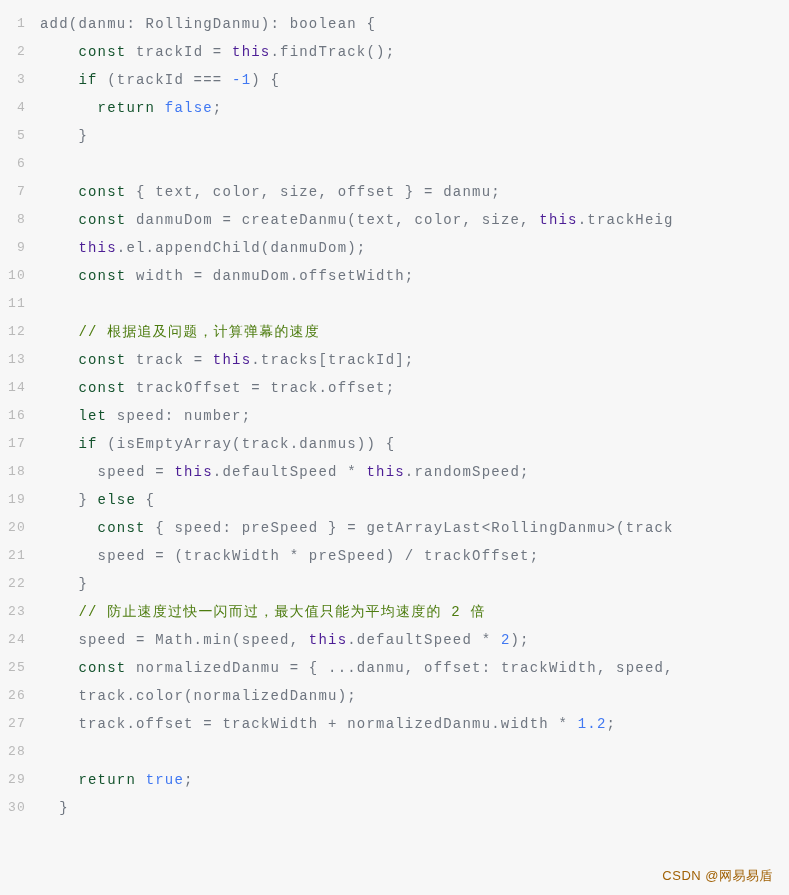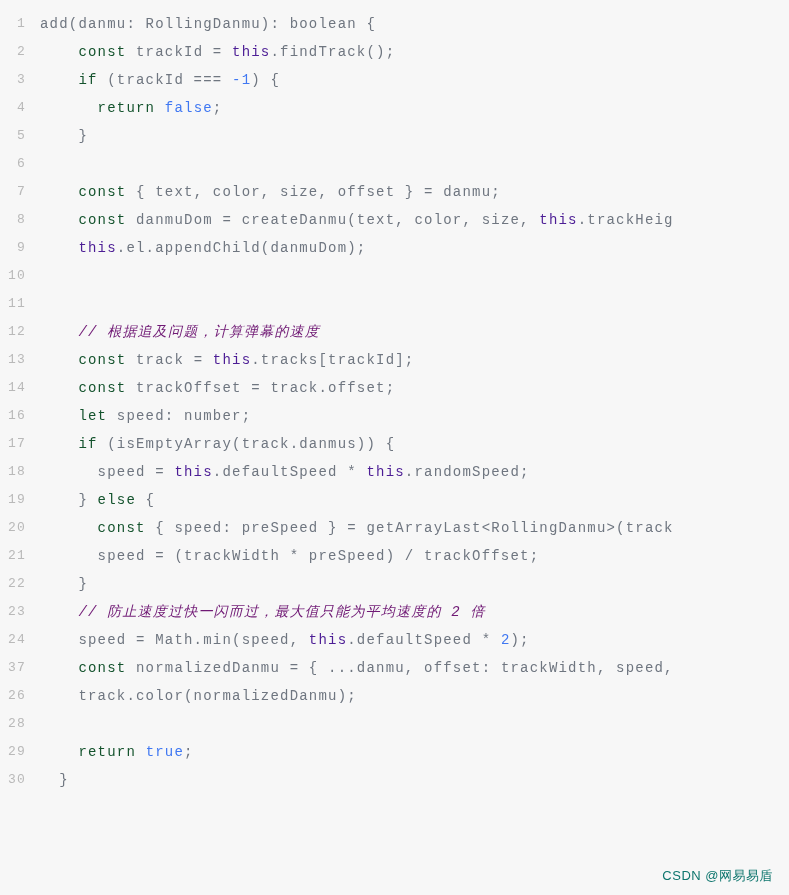--- a/index.html
+++ b/index.html
@@ -31,27 +31,27 @@
     flex-shrink: 0;
     font-size: 13px;
   }
   .code {
     white-space: pre;
     color: #5c6370;
   }
   .kw    { color: #14532d; }   
   .num   { color: #4078f2; }
   .this  { color: #4c1d95; }   
-  .cmt   { color: #701a75; font-style: italic; }
+  .cmt   { color: #4d7c0f; }
   .plain { color: #6f7680; }
   .watermark {
     position: absolute;
     right: 16px;
     bottom: 10px;
-    color: #0f766e;
+    color: #a16207;
     font-size: 13px;
     font-family: -apple-system, "Helvetica Neue", Arial, sans-serif;
     letter-spacing: 0.5px;
   }
 </style>
 </head>
 <body>
 
 <div class="code-block" id="code-container">
     <div class="line">
@@ -85,20 +85,21 @@
     <div class="line">
       <span class="lineno">8</span>
       <span class="code"><span class="plain">    </span><span class="kw">const</span><span class="plain"> danmuDom = createDanmu(text, color, size, </span><span class="this">this</span><span class="plain">.trackHeig</span></span>
     </div>
     <div class="line">
       <span class="lineno">9</span>
       <span class="code"><span class="plain">    </span><span class="this">this</span><span class="plain">.el.appendChild(danmuDom);</span></span>
     </div>
     <div class="line">
       <span class="lineno">10</span>
+      <span class="code"><span class="plain">    </span><span class="kw">const</span><span class="plain"> width = danmuDom.offsetWidth;</span></span>
     </div>
     <div class="line">
       <span class="lineno">11</span>
       <span class="code"></span>
     </div>
     <div class="line">
       <span class="lineno">12</span>
       <span class="code"><span class="plain">    </span><span class="cmt">// 根据追及问题，计算弹幕的速度</span></span>
     </div>
     <div class="line">
@@ -139,26 +140,30 @@
     </div>
     <div class="line">
       <span class="lineno">23</span>
       <span class="code"><span class="plain">    </span><span class="cmt">// 防止速度过快一闪而过，最大值只能为平均速度的 2 倍</span></span>
     </div>
     <div class="line">
       <span class="lineno">24</span>
       <span class="code"><span class="plain">    speed = Math.min(speed, </span><span class="this">this</span><span class="plain">.defaultSpeed * </span><span class="num">2</span><span class="plain">);</span></span>
     </div>
     <div class="line">
-      <span class="lineno">37</span>
+      <span class="lineno">25</span>
       <span class="code"><span class="plain">    </span><span class="kw">const</span><span class="plain"> normalizedDanmu = { ...danmu, offset: trackWidth, speed,</span></span>
     </div>
     <div class="line">
       <span class="lineno">26</span>
       <span class="code"><span class="plain">    track.color(normalizedDanmu);</span></span>
+    </div>
+    <div class="line">
+      <span class="lineno">27</span>
+      <span class="code"><span class="plain">    track.offset = trackWidth + normalizedDanmu.width * </span><span class="num">1.2</span><span class="plain">;</span></span>
     </div>
     <div class="line">
       <span class="lineno">28</span>
       <span class="code"></span>
     </div>
     <div class="line">
       <span class="lineno">29</span>
       <span class="code"><span class="plain">    </span><span class="kw">return</span><span class="plain"> </span><span class="num">true</span><span class="plain">;</span></span>
     </div>
     <div class="line">

